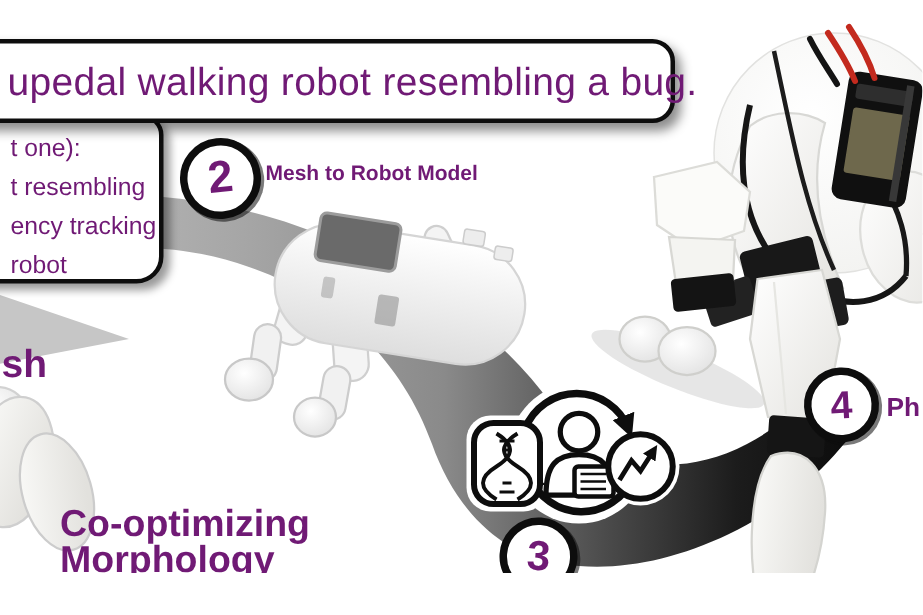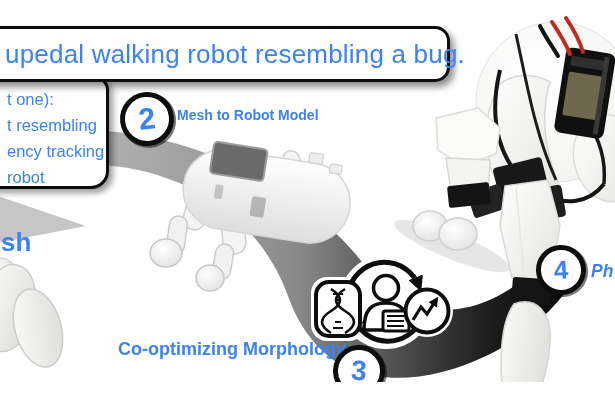--- a/index.html
+++ b/index.html
@@ -1,19 +1,19 @@
 <!DOCTYPE html>
 <html><head>
 <meta charset="utf-8">
 <style>
   * { margin:0; padding:0; box-sizing:border-box; }
   html,body { background:#ffffff; }
   .stage {
     position:relative; width:615px; height:382px; overflow:hidden;
-    background:#ffffff; font-family:"Liberation Sans", sans-serif; color:#3b82f6;
+    background:#ffffff; font-family:"Liberation Sans", sans-serif; color:#701a75;
   }
   .stage svg.art { position:absolute; left:0; top:0; z-index:1; }
 
   .prompt-box {
     position:absolute; left:-30px; top:26px; width:480px; height:56px;
     background:#fff; border:3.5px solid #0d0d0d; border-radius:15px;
     box-shadow:4px 5px 7px rgba(0,0,0,0.45);
     display:flex; align-items:center; padding-left:32px;
     font-size:26px; letter-spacing:0.2px; z-index:6; white-space:nowrap;
   }
@@ -33,25 +33,25 @@
   }
   .badge-2 { left:120px; top:92px;  width:54px; height:54px; font-size:30px; transform:rotate(-6deg); }
   .badge-3 { left:333px; top:345px; width:52px; height:52px; font-size:28px; transform:rotate(4deg); }
   .badge-4 { left:536px; top:245px; width:50px; height:50px; font-size:26px; transform:rotate(-3deg); }
   .badge span { transform:rotate(0deg); }
 
   .step2-label {
     position:absolute; left:177px; top:107px; font-weight:bold; font-size:14px; z-index:7; white-space:nowrap;
   }
   .step3-label {
-    position:absolute; left:56px; top:337px; width:290px; text-align:right;
-    font-weight:bold; font-size:18px; line-height:24px; z-index:7;
+    position:absolute; left:40px; top:337px; width:290px; text-align:left;
+    font-weight:bold; font-size:25px; line-height:24px; z-index:7;
   }
   .step4-label {
-    position:absolute; left:591px; top:261px; font-weight:bold; font-size:17.5px; z-index:7; white-space:nowrap;font-style:italic;
+    position:absolute; left:591px; top:261px; font-weight:bold; font-size:17.5px; z-index:7; white-space:nowrap;
   }
   .mesh-caption {
     position:absolute; left:1px; top:227px; font-weight:bold; font-size:26px; z-index:4; white-space:nowrap;
   }
 </style>
 </head>
 <body>
 
 <div class="stage">
 

